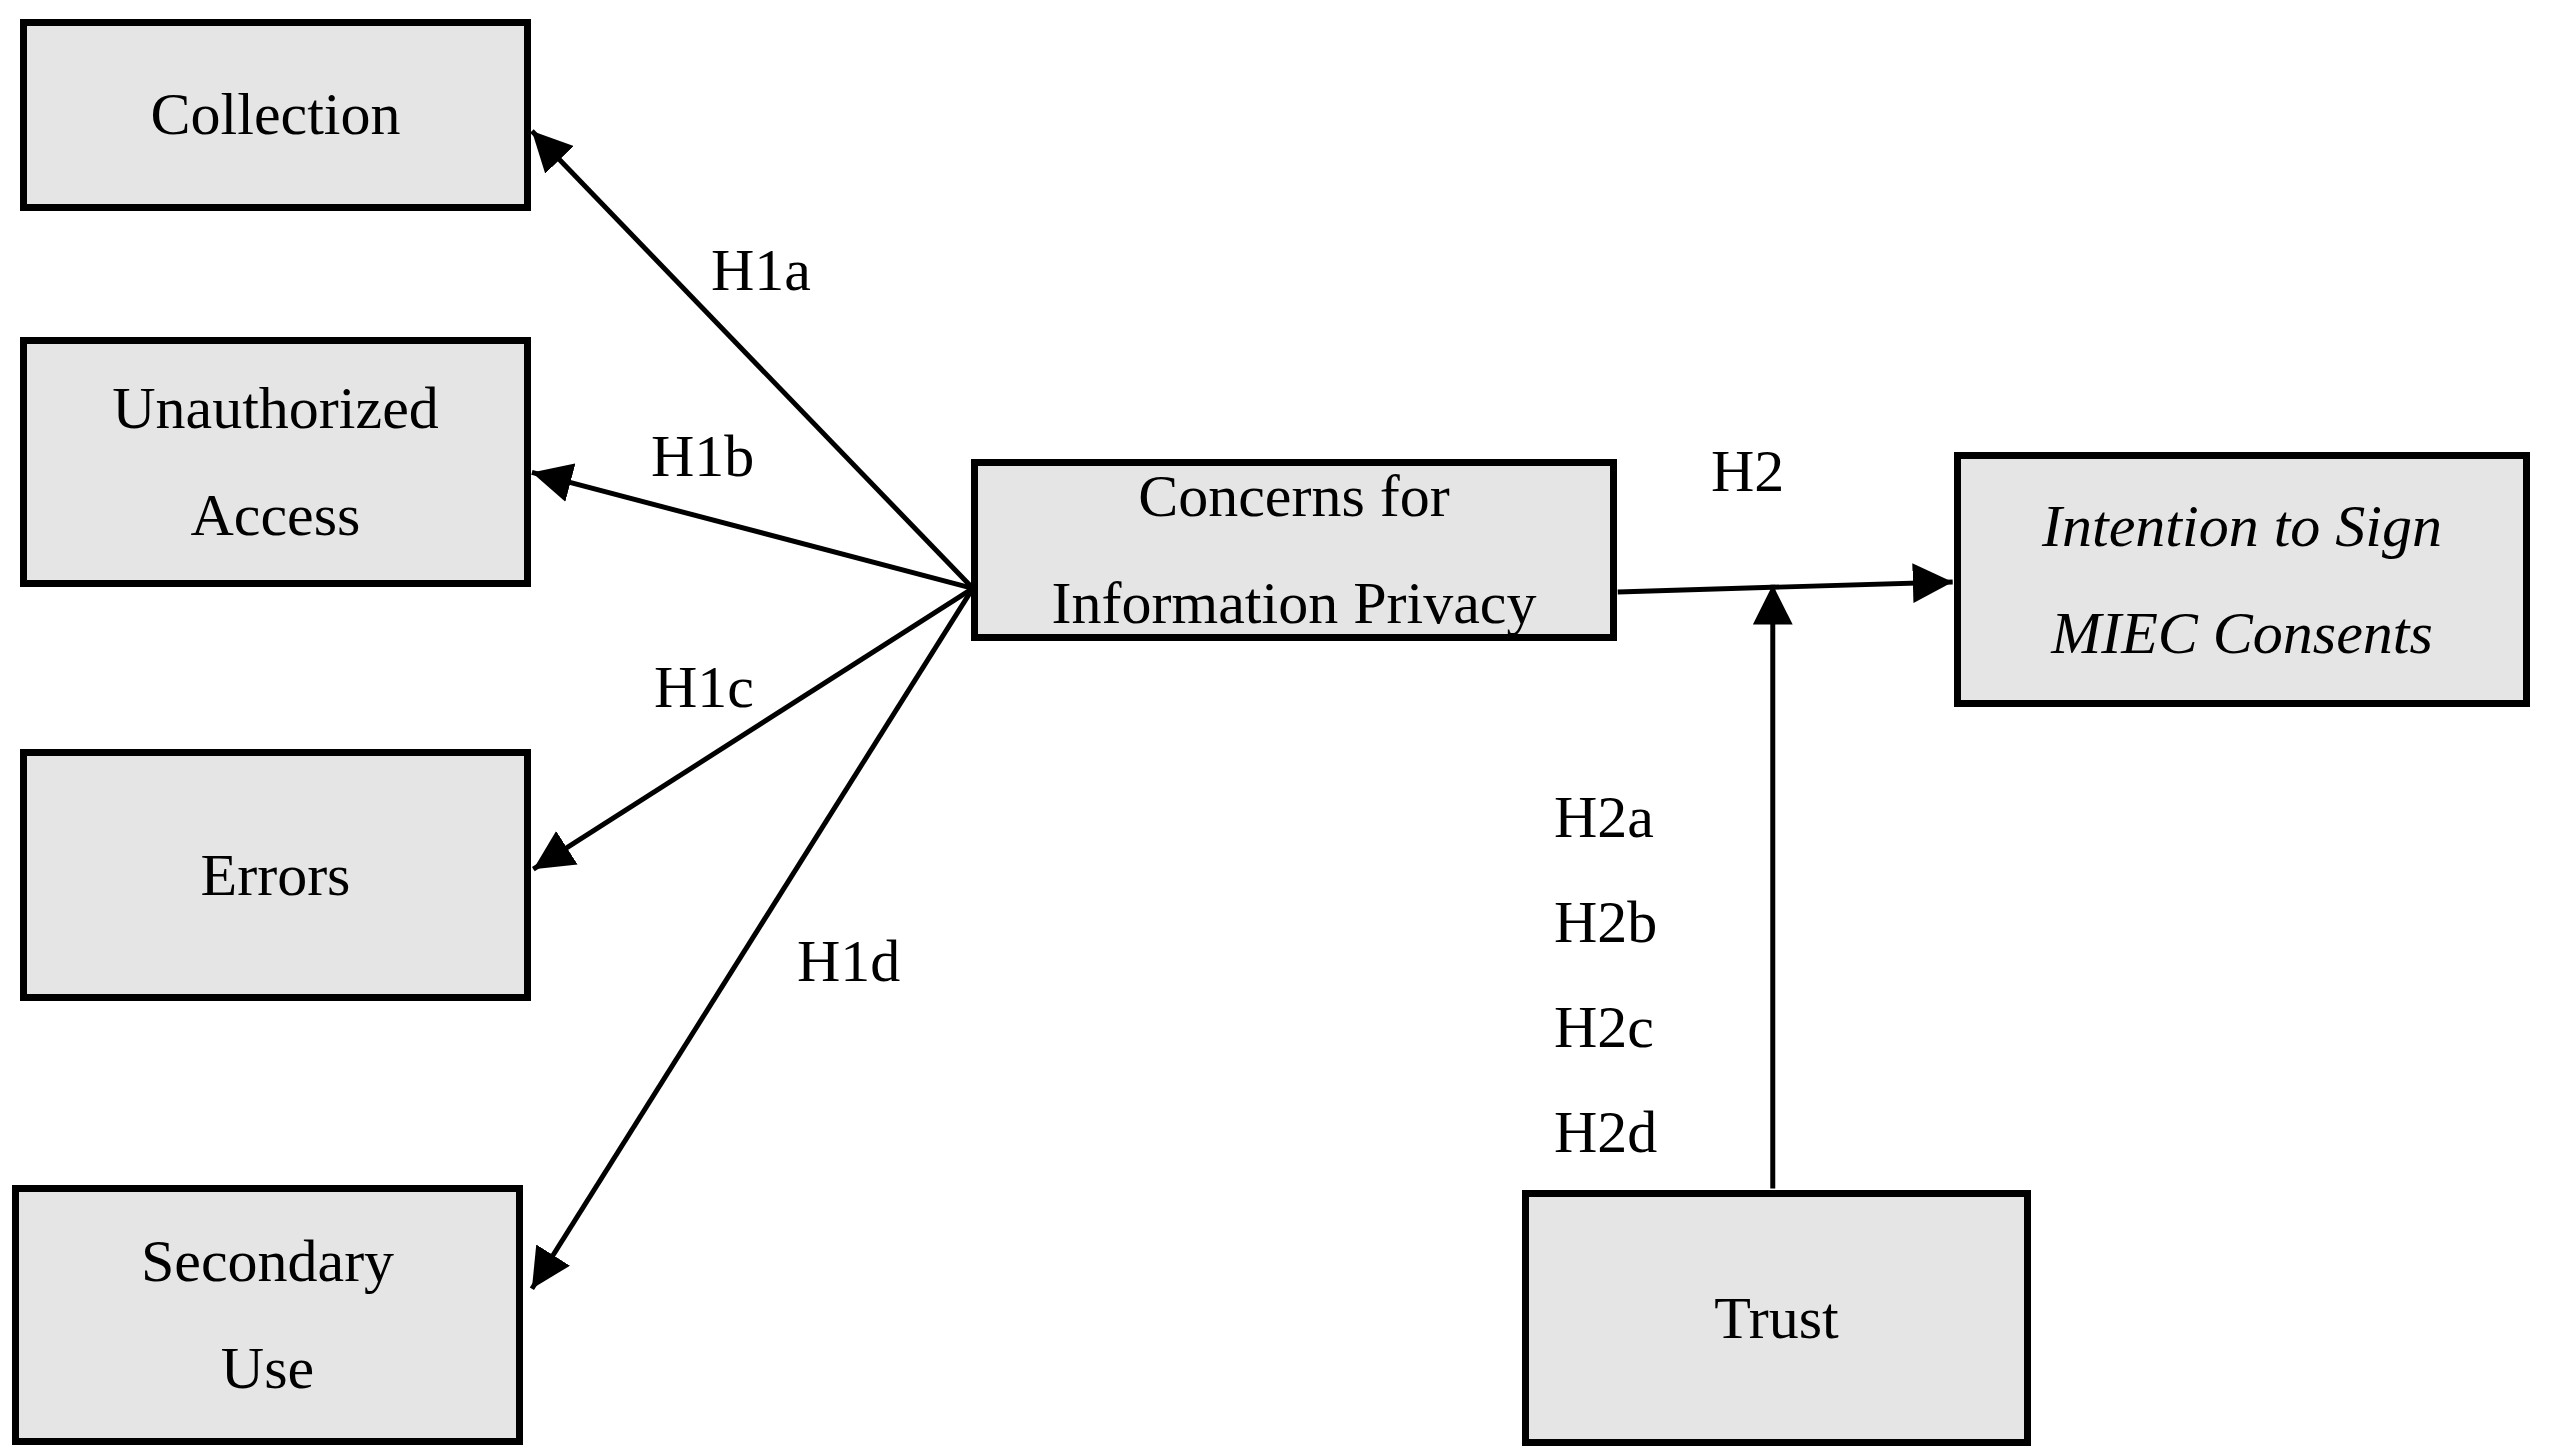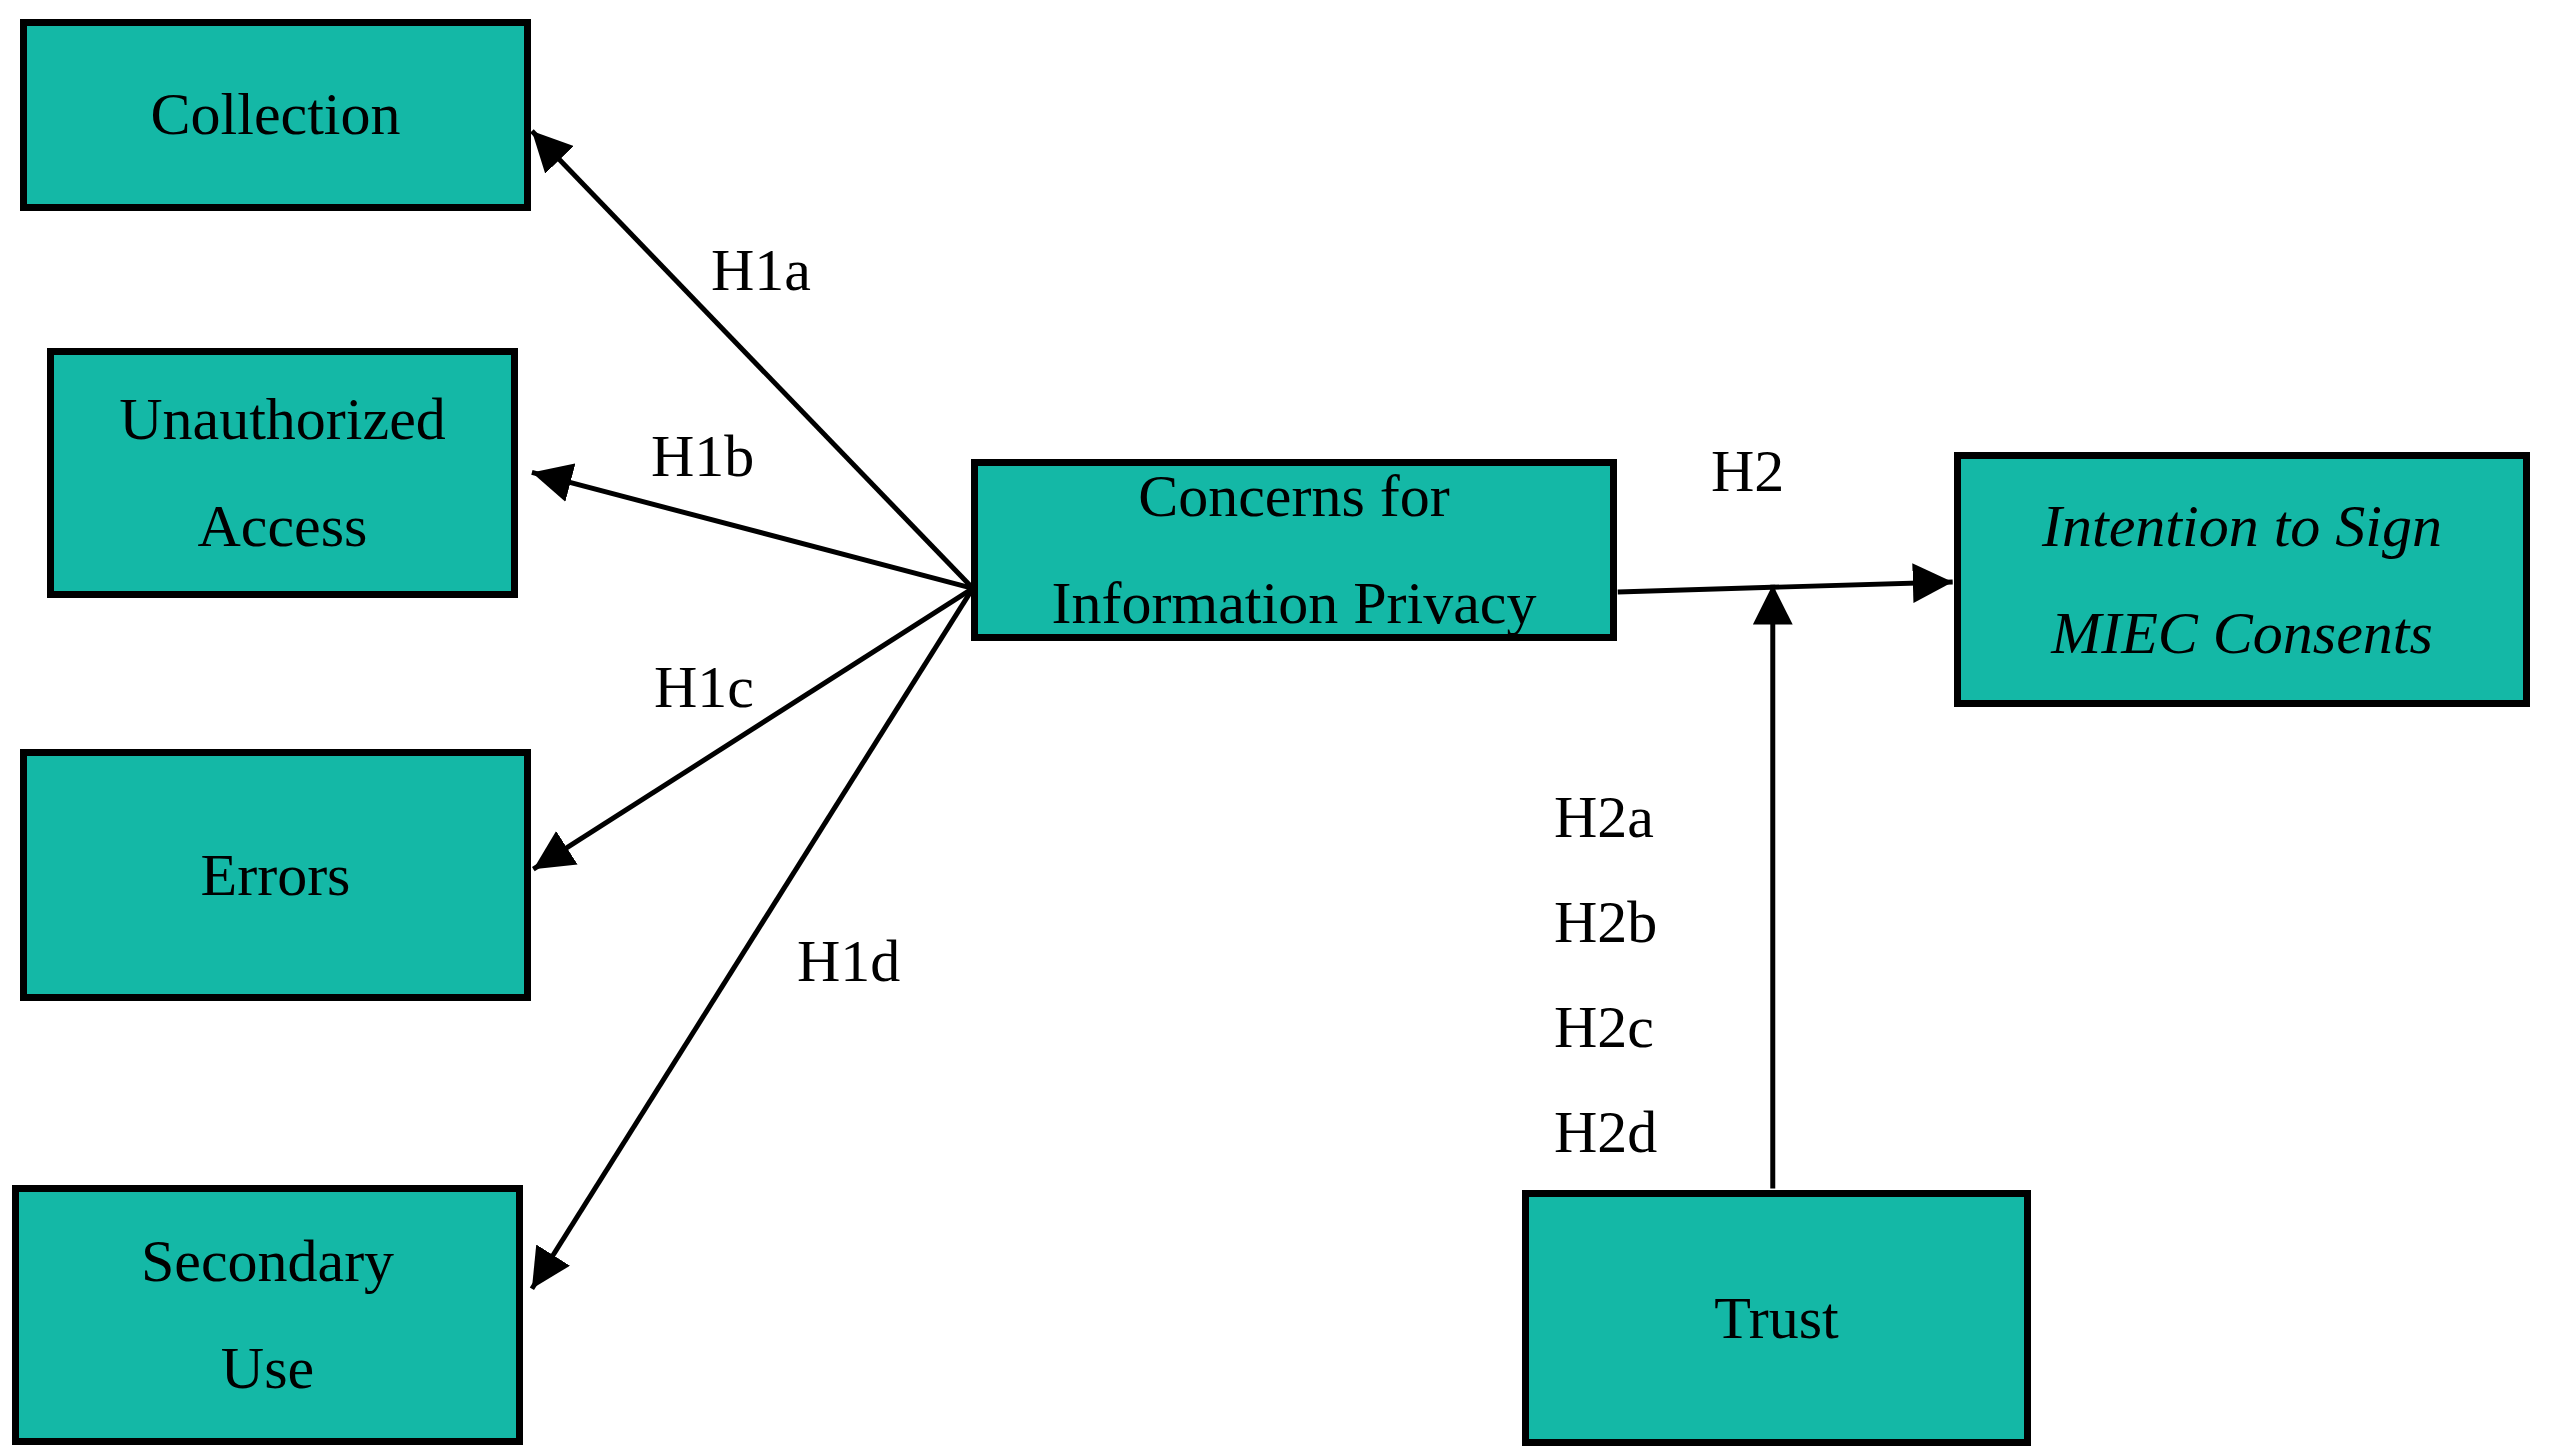--- a/index.html
+++ b/index.html
@@ -20,21 +20,21 @@
   }
   .arrows {
     position: absolute;
     left: 0; top: 0;
     width: 2550px;
     height: 1454px;
   }
   .node {
     position: absolute;
     border: 7.1px solid #000000;
-    background: #14b8a6;
+    background: #e5e5e5;
     display: flex;
     flex-direction: column;
     align-items: center;
     justify-content: center;
     text-align: center;
     font-size: 60px;
     line-height: 107px;
     box-sizing: border-box;
   }
   .node .ln { white-space: nowrap; }
@@ -46,21 +46,21 @@
     font-family: Liberation Serif, serif;
   }
   .modstack {
     position: absolute;
     font-size: 60px;
     line-height: 105px;
     text-align: left;
   }
   
   #node-collection   { left: 20px;   top: 18.5px;   width: 511px; height: 192px; }
-  #node-unauthorized { left: 20px;   top: 348px;  width: 471px; height: 250px; margin-left: 27px; }
+  #node-unauthorized { left: 20px;   top: 337px;  width: 511px; height: 250px; }
   #node-errors       { left: 20px;   top: 749px; width: 511px; height: 252px; }
   #node-secondary    { left: 12px;   top: 1185px; width: 511px; height: 260px; }
   #node-concerns     { left: 971px; top: 459px;  width: 646px; height: 182px; }
   #node-intention    { left: 1954px; top: 452px;  width: 576px; height: 255px; font-style: italic; }
   #node-trust        { left: 1522px; top: 1190px; width: 509px; height: 256px; }
   
   #label-h1a { left: 711px; top: 217px; }
   #label-h1b { left: 651px;  top: 403px; }
   #label-h1c { left: 654px;  top: 634px; }
   #label-h1d { left: 797px; top: 908px; }

